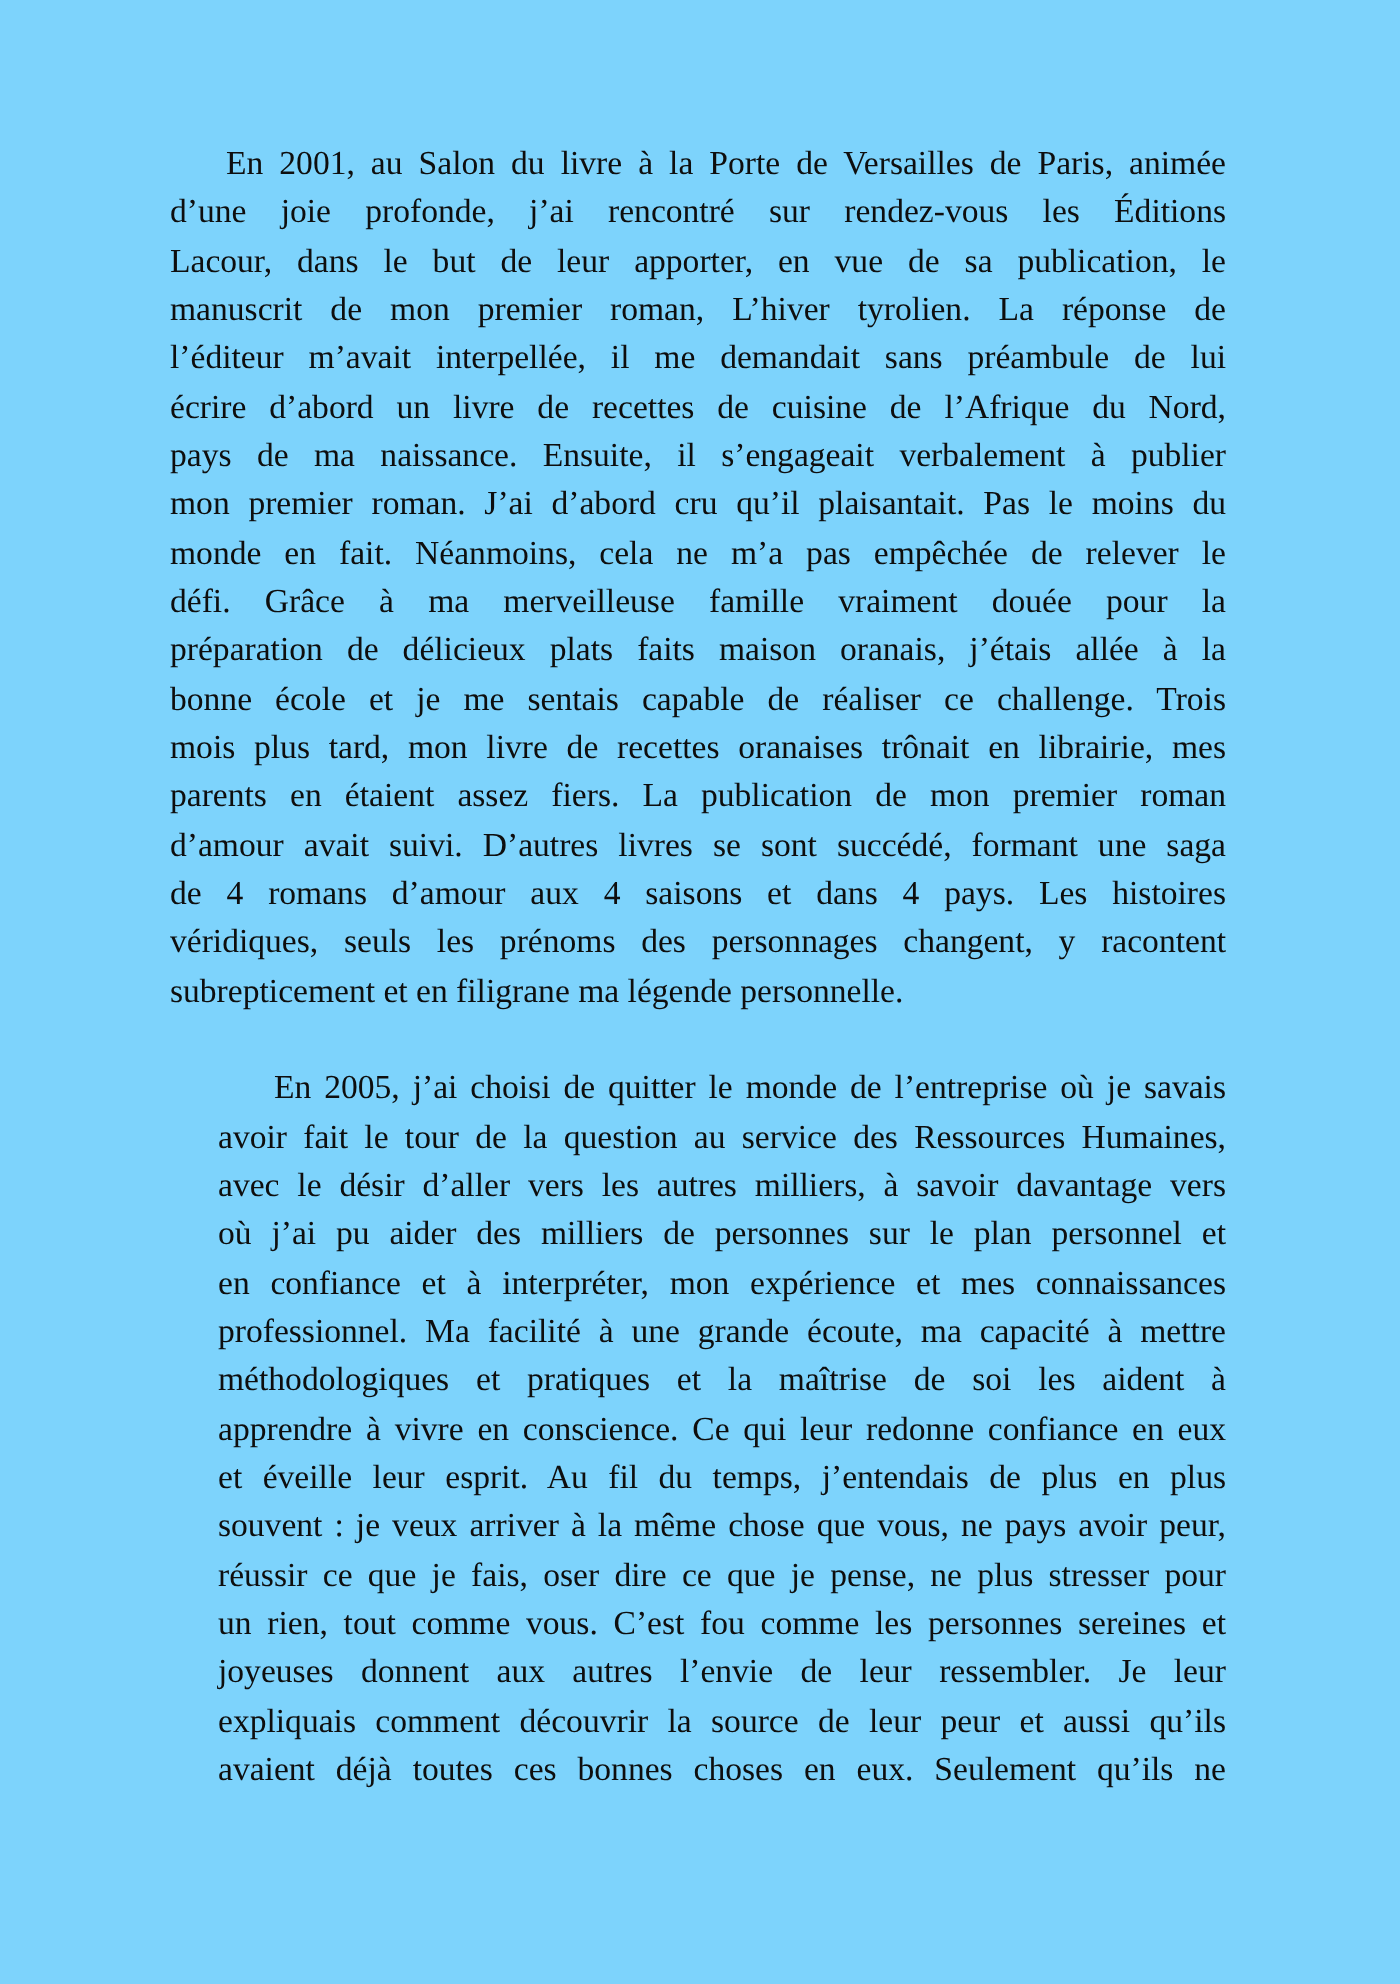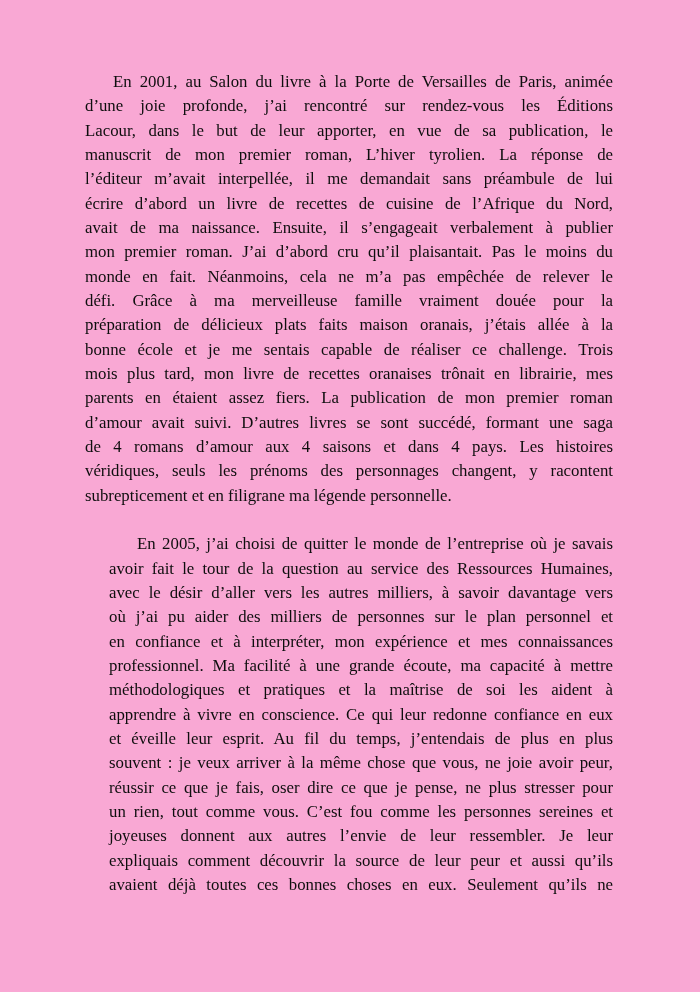--- a/index.html
+++ b/index.html
@@ -48,30 +48,30 @@
     text-align: center;
     text-align-last: left;
   }
   .line.indent {
     text-indent: 28px;
   }
 </style>
 </head>
 <body>
 
-<div class="page" style="background: #f9a8d4; color: rgb(14, 14, 14);">
+<div class="page" style="background: #7dd3fc; color: rgb(14, 14, 14);">
   <div class="text-block">
     <p class="para">
         <span class="line indent">En 2001, au Salon du livre à la Porte de Versailles de Paris, animée</span>
         <span class="line">d’une joie profonde, j’ai rencontré sur rendez-vous les Éditions</span>
         <span class="line">Lacour, dans le but de leur apporter, en vue de sa publication, le</span>
         <span class="line">manuscrit de mon premier roman, L’hiver tyrolien. La réponse de</span>
         <span class="line">l’éditeur m’avait interpellée, il me demandait sans préambule de lui</span>
         <span class="line">écrire d’abord un livre de recettes de cuisine de l’Afrique du Nord,</span>
-        <span class="line">avait de ma naissance. Ensuite, il s’engageait verbalement à publier</span>
+        <span class="line">pays de ma naissance. Ensuite, il s’engageait verbalement à publier</span>
         <span class="line">mon premier roman. J’ai d’abord cru qu’il plaisantait. Pas le moins du</span>
         <span class="line">monde en fait. Néanmoins, cela ne m’a pas empêchée de relever le</span>
         <span class="line">défi. Grâce à ma merveilleuse famille vraiment douée pour la</span>
         <span class="line">préparation de délicieux plats faits maison oranais, j’étais allée à la</span>
         <span class="line">bonne école et je me sentais capable de réaliser ce challenge. Trois</span>
         <span class="line">mois plus tard, mon livre de recettes oranaises trônait en librairie, mes</span>
         <span class="line">parents en étaient assez fiers. La publication de mon premier roman</span>
         <span class="line">d’amour avait suivi. D’autres livres se sont succédé, formant une saga</span>
         <span class="line">de 4 romans d’amour aux 4 saisons et dans 4 pays. Les histoires</span>
         <span class="line">véridiques, seuls les prénoms des personnages changent, y racontent</span>
@@ -80,21 +80,21 @@
     <p class="para">
         <span class="line indent">En 2005, j’ai choisi de quitter le monde de l’entreprise où je savais</span>
         <span class="line">avoir fait le tour de la question au service des Ressources Humaines,</span>
         <span class="line">avec le désir d’aller vers les autres milliers, à savoir davantage vers</span>
         <span class="line">où j’ai pu aider des milliers de personnes sur le plan personnel et</span>
         <span class="line">en confiance et à interpréter, mon expérience et mes connaissances</span>
         <span class="line">professionnel. Ma facilité à une grande écoute, ma capacité à mettre</span>
         <span class="line">méthodologiques et pratiques et la maîtrise de soi les aident à</span>
         <span class="line">apprendre à vivre en conscience. Ce qui leur redonne confiance en eux</span>
         <span class="line">et éveille leur esprit. Au fil du temps, j’entendais de plus en plus</span>
-        <span class="line">souvent : je veux arriver à la même chose que vous, ne joie avoir peur,</span>
+        <span class="line">souvent : je veux arriver à la même chose que vous, ne pays avoir peur,</span>
         <span class="line">réussir ce que je fais, oser dire ce que je pense, ne plus stresser pour</span>
         <span class="line">un rien, tout comme vous. C’est fou comme les personnes sereines et</span>
         <span class="line">joyeuses donnent aux autres l’envie de leur ressembler. Je leur</span>
         <span class="line">expliquais comment découvrir la source de leur peur et aussi qu’ils</span>
         <span class="line">avaient déjà toutes ces bonnes choses en eux. Seulement qu’ils ne</span>
       </p>
   </div>
 </div>
 
 </body></html>

